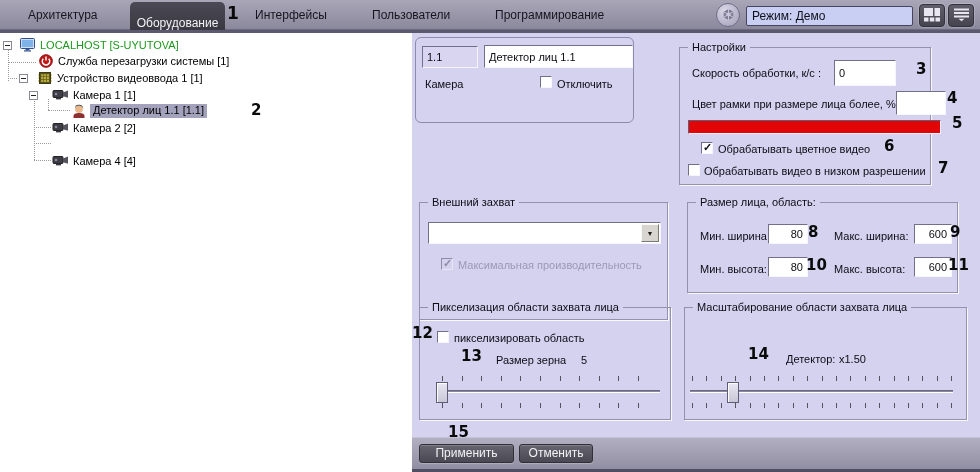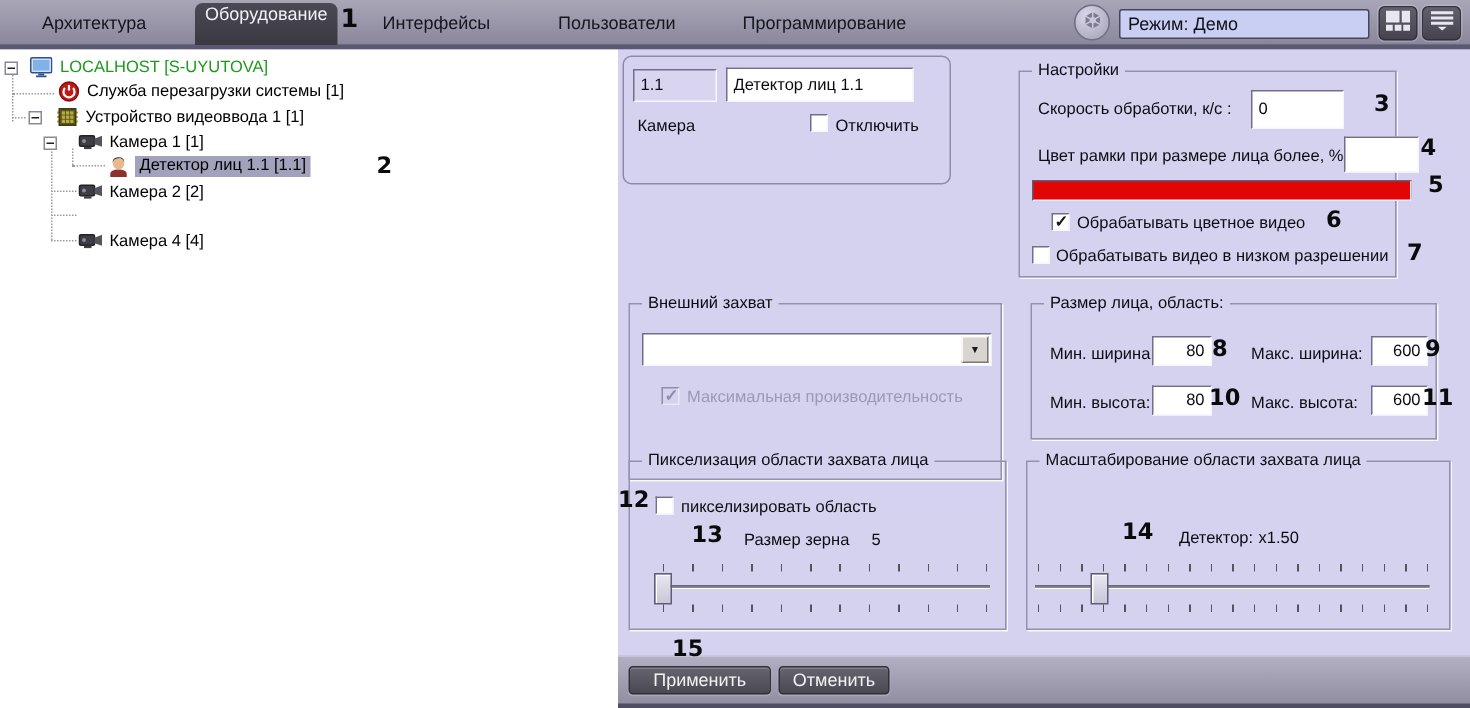--- a/index.html
+++ b/index.html
@@ -4,21 +4,21 @@
 <style>
   html,body{margin:0;padding:0;background:#777;}
   *{box-sizing:border-box;}
   .screen{position:relative;width:980px;height:472px;overflow:hidden;
     font-family:"Liberation Sans",sans-serif;font-size:11px;color:#0c0c14;background:#c4b5fd;}
   
   .topbar{position:absolute;left:0;top:0;width:980px;height:30px;
     background:linear-gradient(#a9a6b8,#8b889c);border-bottom:1px solid #6b6980;}
   .tab{position:absolute;top:8px;font-size:12px;color:#15151f;cursor:default;white-space:nowrap;}
   .tab-active{position:absolute;top:2px;height:28px;background:linear-gradient(#4b4a54,#3a3942);
-    border-radius:5px 5px 0 0;color:#f2f1f6;font-size:12px;display:flex;align-items:flex-start;justify-content:center;}
+    border-radius:5px 5px 0 0;color:#f2f1f6;font-size:12px;display:flex;align-items:flex-end;justify-content:center;}
   .callout{position:absolute;font-family:"DejaVu Sans",sans-serif;font-weight:bold;
     font-size:15px;color:#0a0a0a;line-height:17px;white-space:nowrap;z-index:30;}
   .circle-btn{position:absolute;width:24px;height:24px;border-radius:50%;
     background:radial-gradient(circle at 35% 30%,#dad7e8,#a19eb6);border:1px solid #6f6d88;
     display:flex;align-items:center;justify-content:center;}
   .mode-field{position:absolute;background:#c9cff2;border:1px solid #454560;border-radius:2px;
     font-family:"Liberation Sans",sans-serif;font-size:12px;color:#10101c;padding:0 5px;}
   .icon-btn{position:absolute;width:26px;height:23px;background:linear-gradient(#605f6b,#45444e);
     border:1px solid #32313c;border-radius:4px;box-shadow:0 0 0 1px rgba(255,255,255,.18);
     display:flex;align-items:center;justify-content:center;}
@@ -239,21 +239,21 @@
       <span class="tlabel" style="left:73px">Камера 4 [4]</span>
     </div>
 
     <div class="callout" style="left:251px;top:69px">2</div>
   </div>
 
   <div class="rpanel">
 
     <div class="idpanel" style="left:3px;top:4px;width:219px;height:86px">
       <input class="tf ro" style="left: 6px; top: 8px; width: 56px; height: 22px;" value="1.1">
-      <input class="tf" style="left: 68px; top: 7px; width: 125px; height: 23px;" value="Детектор лиц 1.1">
+      <input class="tf" style="left: 68px; top: 7px; width: 149px; height: 23px;" value="Детектор лиц 1.1">
       <span class="lb" style="left:9px;top:40px">Камера</span>
       <span class="cb" style="left:124px;top:38px"></span>
       <span class="lb" style="left:141px;top:40px">Отключить</span>
     </div>
 
     <div class="group" style="left:267px;top:14px;width:252px;height:138px">
       <span class="gtitle">Настройки</span>
       <span class="lb" style="left:12px;top:19px">Скорость обработки, к/с :</span>
       <input class="tf" style="left: 154px; top: 12px; width: 62px; height: 26px;" value="0">
       <span class="lb" style="left:12px;top:50px">Цвет рамки при размере лица более, % :</span>

